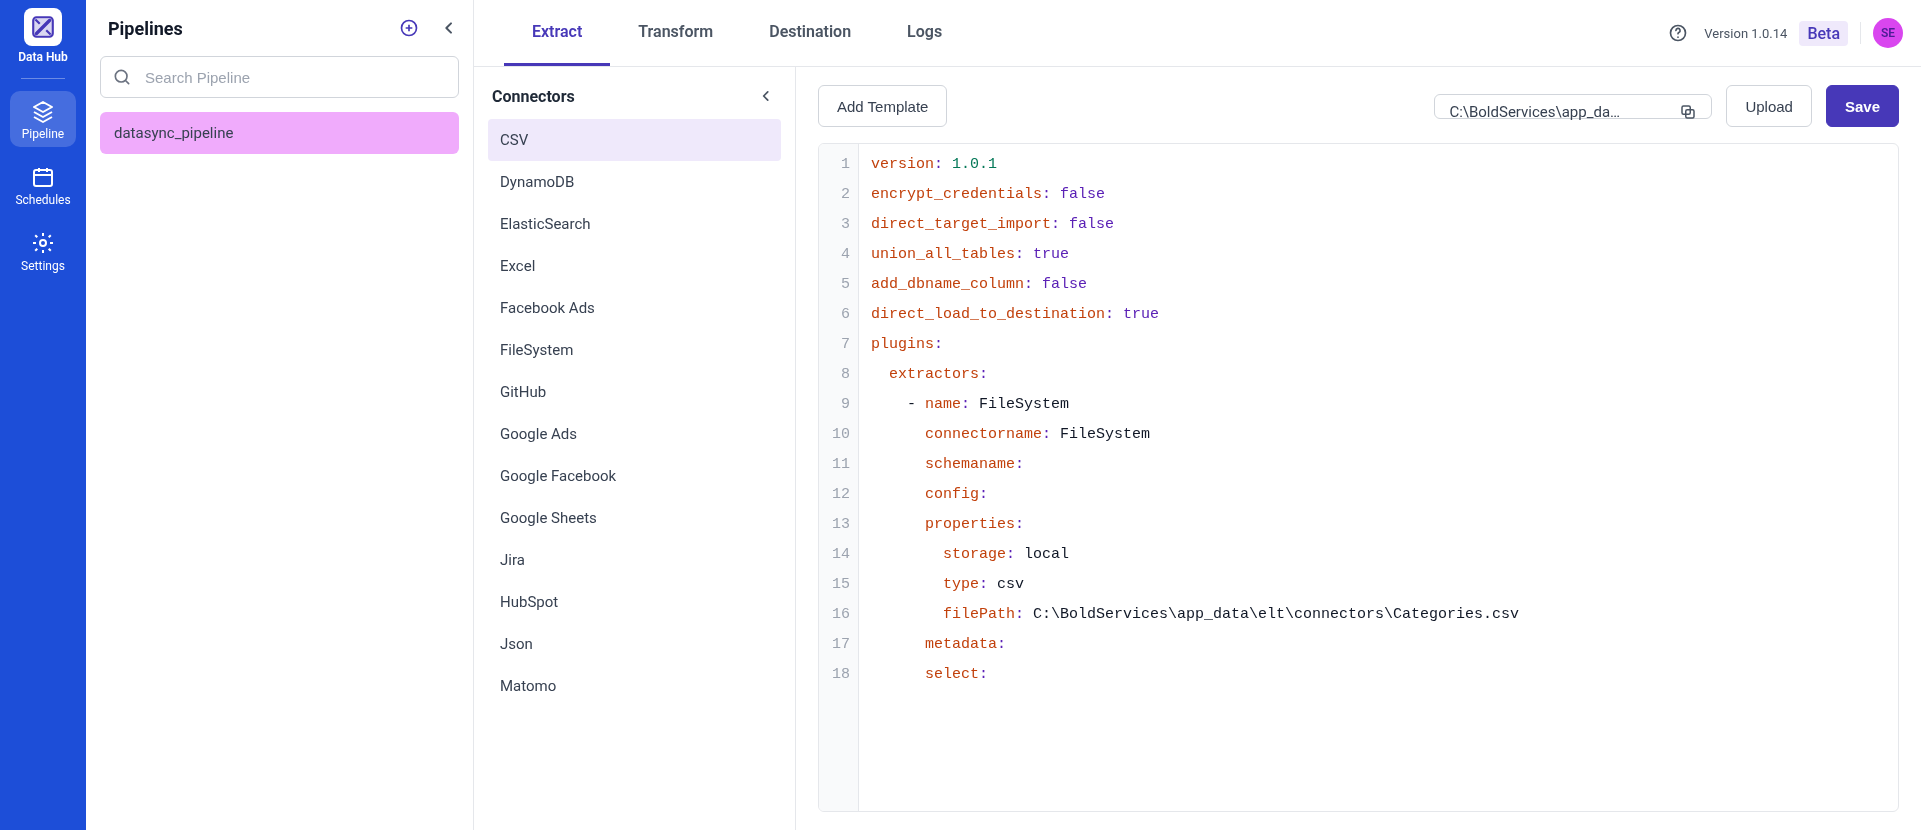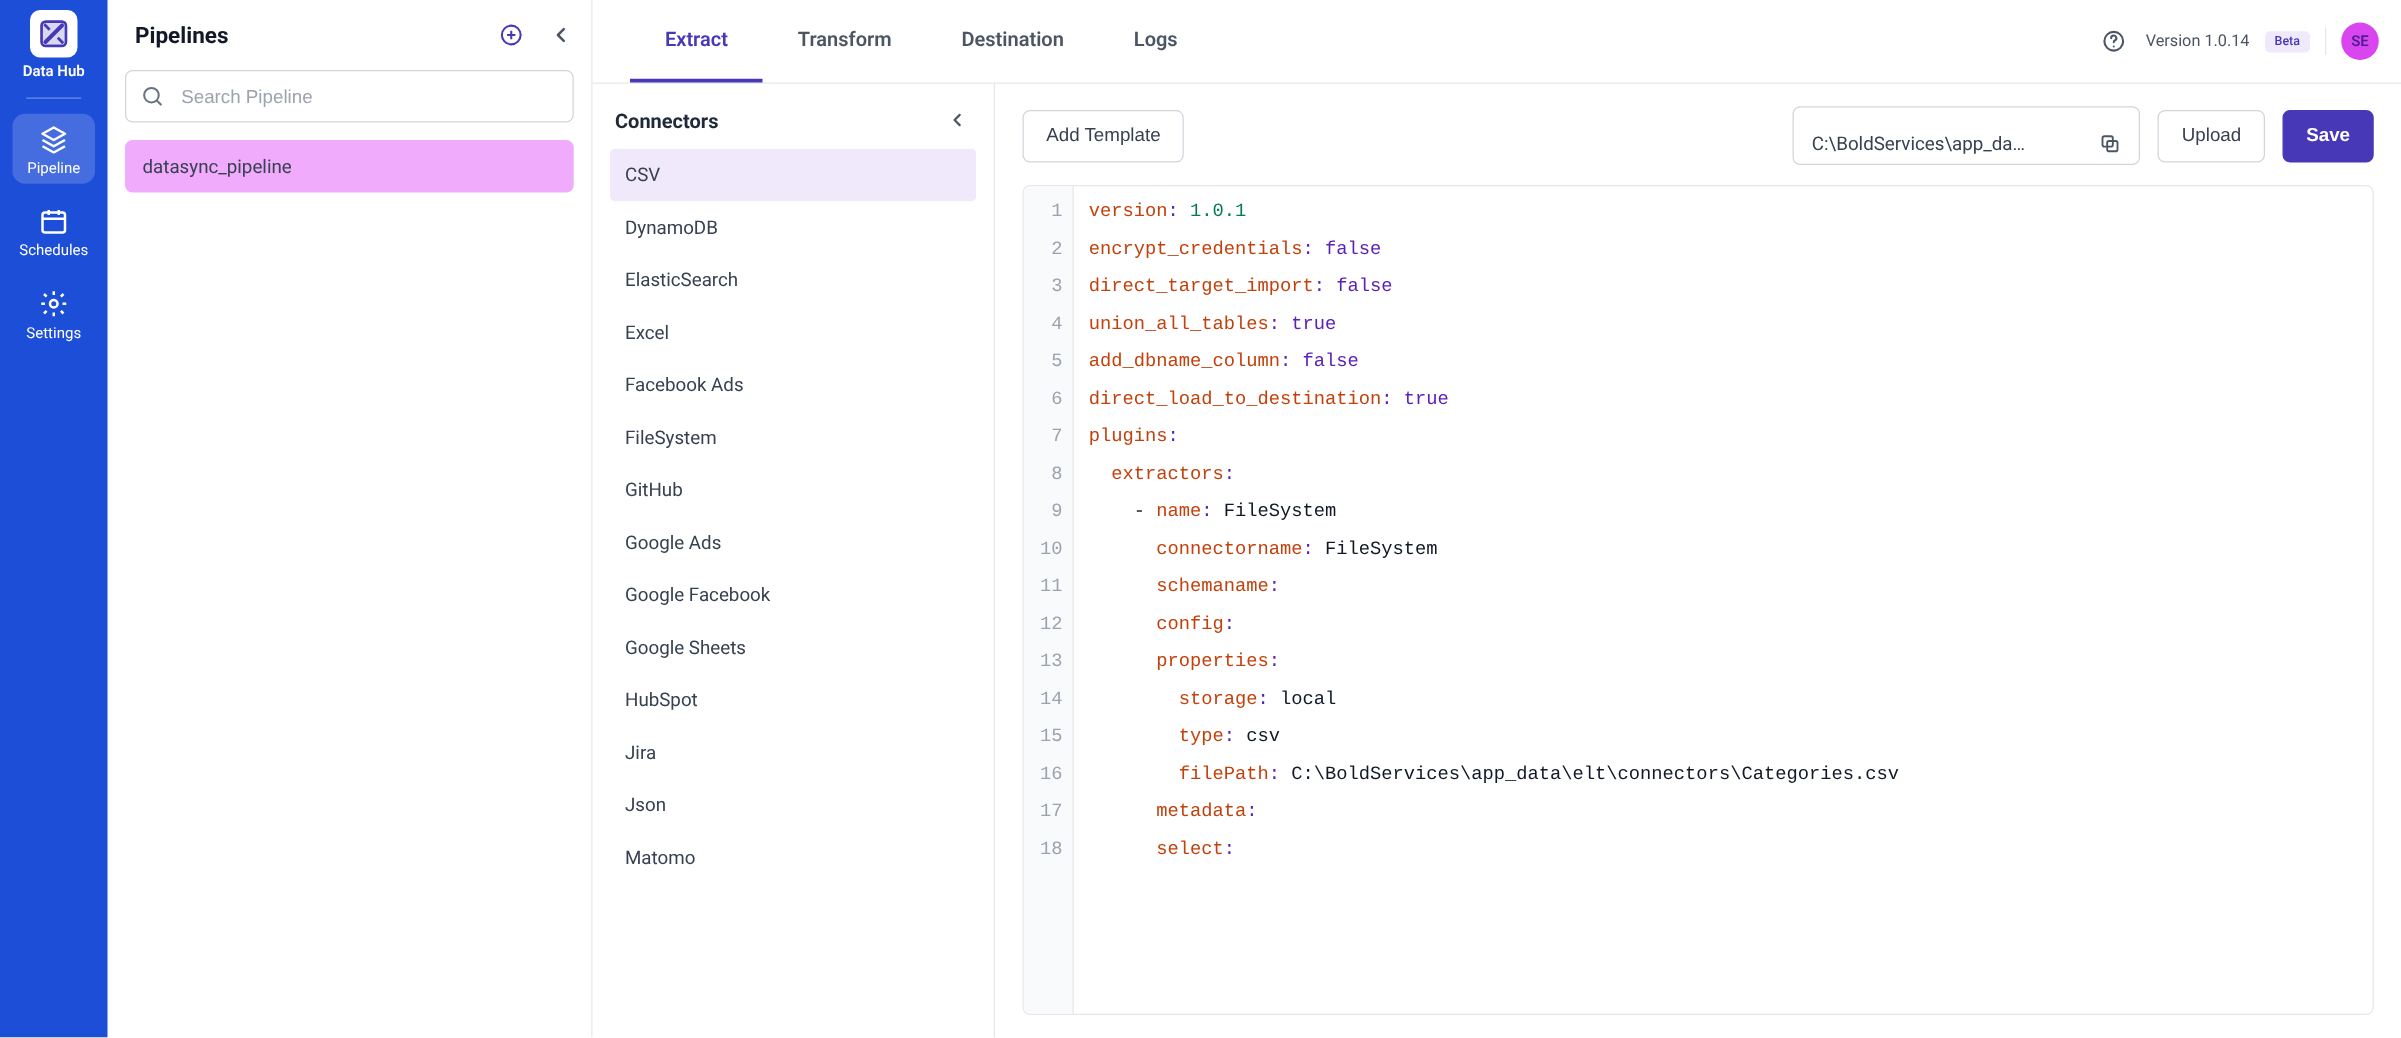--- a/index.html
+++ b/index.html
@@ -32,21 +32,21 @@
   .pipeline-item.selected { background: #f0abfc; }
 
   
   .main { flex: 1; display: flex; flex-direction: column; min-width: 0; }
   .main-tabs { height: 67px; border-bottom: 1px solid #e5e7eb; display: flex; align-items: stretch; padding: 0 18px 0 30px; }
   .tab { padding: 0 28px; display: flex; align-items: center; font-size: 16px; font-weight: 600; color: #4b5563; cursor: pointer; border-bottom: 3px solid transparent; }
   .tab.active { color: #4738b8; border-bottom-color: #4738b8; }
   .tabs-spacer { flex: 1; }
   .tabs-right { display: flex; align-items: center; gap: 12px; }
   .version-text { font-size: 13px; color: #4b5563; }
-  .badge { font-size: 10px; background: #efe9fb; color: #4738b8; padding: 3px 8px; border-radius: 4px; font-weight: 500; }
+  .badge { font-size: 16px; background: #efe9fb; color: #4738b8; padding: 3px 8px; border-radius: 4px; font-weight: 500; }
   .vdiv { width: 1px; height: 22px; background: #e5e7eb; }
   .avatar { width: 30px; height: 30px; border-radius: 50%; background: #d946ef; color: #4c1d95; font-size: 12px; font-weight: 600; display: flex; align-items: center; justify-content: center; }
 
   .main-body { flex: 1; display: flex; min-height: 0; }
 
   
   .connectors { width: 322px; border-right: 1px solid #e5e7eb; display: flex; flex-direction: column; padding: 18px 14px 0; }
   .connectors-header { display: flex; align-items: center; justify-content: space-between; margin-bottom: 12px; padding: 0 4px; }
   .connectors-header h3 { font-size: 16px; font-weight: 700; }
   .connectors-search { position: relative; margin-bottom: 10px; }
@@ -56,21 +56,21 @@
   .connector-list { overflow-y: auto; flex: 1; }
   .connector-item { padding: 12px 12px; font-size: 15px; color: #374151; cursor: pointer; border-radius: 4px; }
   .connector-item.selected { background: #efe9fb; }
 
   
   .editor-area { flex: 1; display: flex; flex-direction: column; padding: 18px 22px; min-width: 0; }
   .editor-toolbar { display: flex; align-items: center; gap: 14px; margin-bottom: 16px; }
   .btn { height: 42px; padding: 0 18px; border-radius: 6px; border: 1px solid #d1d5db; background: #fff; font-size: 15px; color: #374151; cursor: pointer; display: flex; align-items: center; }
   .btn.primary { background: #4738b8; color: #fff; border-color: #4738b8; font-weight: 600; }
   .toolbar-spacer { flex: 1; }
-  .path-box { height: 47px; border: 1px solid #d1d5db; border-radius: 6px; display: flex; align-items: center; padding: 12px 10px 0 14px; width: 278px; gap: 4px; }
+  .path-box { height: 25px; border: 1px solid #d1d5db; border-radius: 6px; display: flex; align-items: center; padding: 12px 10px 0 14px; width: 278px; gap: 4px; }
   .path-box .path-text { flex: 1; white-space: nowrap; overflow: hidden; text-overflow: ellipsis; font-size: 15px; color: #374151; }
 
   .code-editor { flex: 1; border: 1px solid #e5e7eb; border-radius: 6px; display: flex; font-family: "SFMono-Regular", Consolas, "Liberation Mono", Menlo, monospace; font-size: 15px; line-height: 30px; overflow: hidden; min-height: 0; }
   .gutter { width: 40px; background: #f9fafb; border-right: 1px solid #e5e7eb; text-align: right; padding: 6px 8px 6px 0; color: #9ca3af; user-select: none; }
   .gutter div { height: 30px; }
   .code { flex: 1; padding: 6px 12px; white-space: pre; color: #111827; overflow: auto; }
   .tok-key { color: #c2410c; }
   .tok-punc { color: #5b21b6; }
   .tok-num { color: #047857; }
   .tok-bool { color: #5b21b6; }
@@ -184,22 +184,22 @@
           <div class="connector-item selected">CSV</div>
           <div class="connector-item">DynamoDB</div>
           <div class="connector-item">ElasticSearch</div>
           <div class="connector-item">Excel</div>
           <div class="connector-item">Facebook Ads</div>
           <div class="connector-item">FileSystem</div>
           <div class="connector-item">GitHub</div>
           <div class="connector-item">Google Ads</div>
           <div class="connector-item">Google Facebook</div>
           <div class="connector-item">Google Sheets</div>
+          <div class="connector-item">Jira</div>
           <div class="connector-item">HubSpot</div>
-          <div class="connector-item">Jira</div>
           <div class="connector-item">Json</div>
           <div class="connector-item">Matomo</div>
         </div>
     </div>
 
     <div class="editor-area">
       <div class="editor-toolbar">
         <button class="btn">Add Template</button>
         <div class="toolbar-spacer"></div>
         <div class="path-box">

